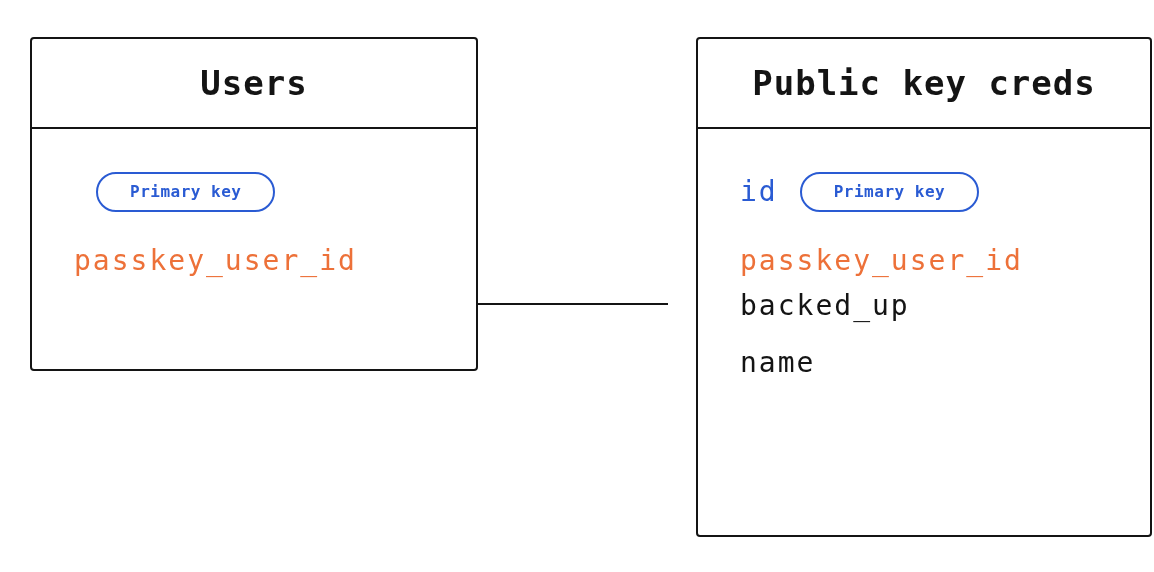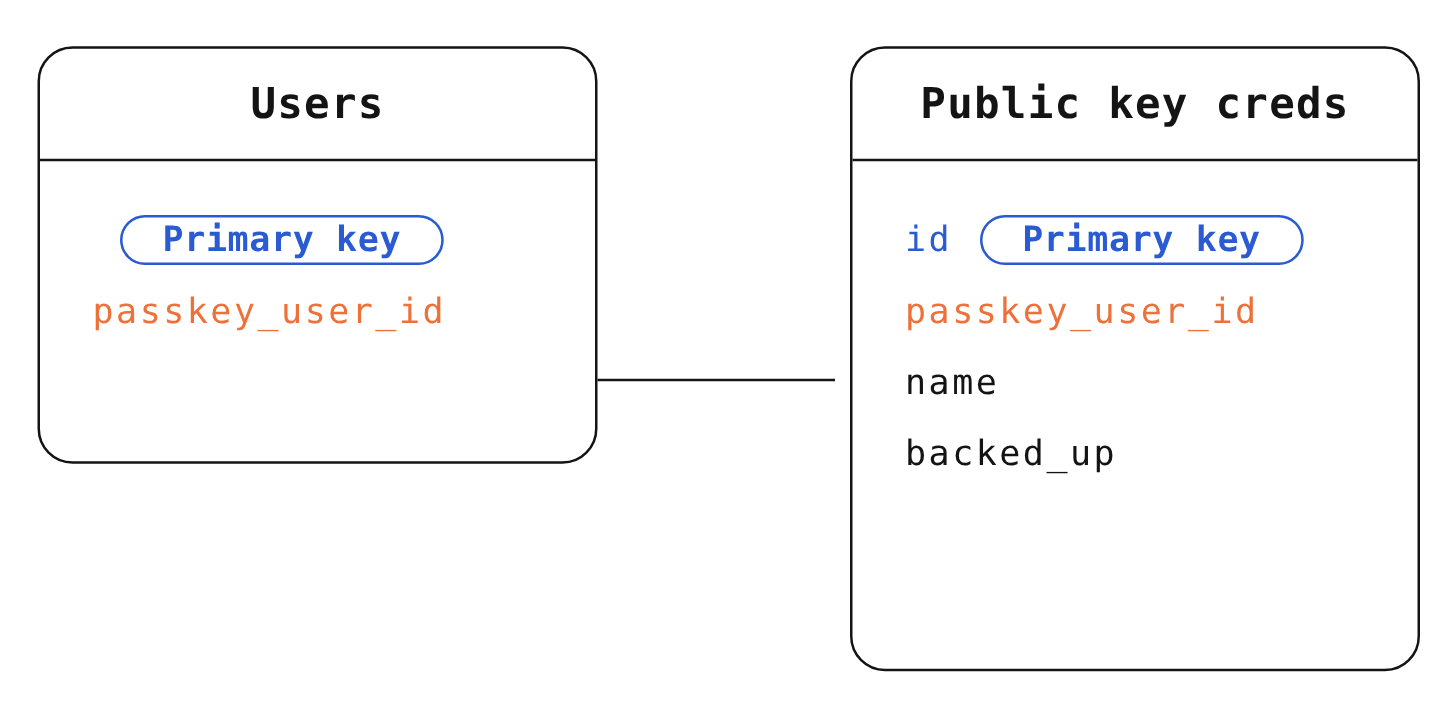--- a/index.html
+++ b/index.html
@@ -16,50 +16,50 @@
     overflow: hidden;
   }
   .canvas {
     position: relative;
     width: 1154px; height: 572px;
   }
   .table-card {
     position: absolute;
     background: var(--bg);
     border: 2px solid var(--ink);
-    border-radius: 28px;
+    border-radius: 4px;
   }
   .table-card.users   { left: 30px;  top: 37px; width: 448px; height: 334px; }
-  .table-card.pkcreds { left: 680px; top: 37px; width: 456px; height: 500px; }
+  .table-card.pkcreds { left: 696px; top: 37px; width: 456px; height: 500px; }
   .table-header {
     height: 90px;
     border-bottom: 2px solid var(--ink);
     display: flex; align-items: center; justify-content: center;
     font-size: 34px; font-weight: bold; letter-spacing: 1px;
     color: var(--ink);
   }
   .fields { padding-top: 34px; }
   .field {
     height: 57px;
     display: flex; align-items: center;
     padding-left: 42px;
     font-size: 28px; letter-spacing: 2px;
     color: var(--ink);
   }
   .field.key     { color: var(--blue); }
-  .field.foreign { color: var(--orange); }
+  .field.foreign { color: var(--orange); align-items: flex-end; }
   .badge {
     display: inline-flex; align-items: center; justify-content: center;
     margin-left: 22px;
     height: 40px;
     padding: 0 32px;
     border: 2px solid var(--blue);
     border-radius: 999px;
     color: var(--blue);
-    font-size: 28px; font-weight: bold; letter-spacing: 0.5px;
+    font-size: 16px; font-weight: bold; letter-spacing: 0.5px;
     white-space: nowrap;
   }
   .connector {
     position: absolute;
     left: 478px; top: 303px;
     width: 190px; height: 2px;
     background: var(--ink);
   }
 </style>
 </head>
@@ -85,21 +85,21 @@
     <header class="table-header">Public key creds</header>
     <div class="fields">
       <div class="field key">
         <span>id</span>
         <span class="badge">Primary key</span>
       </div>
       <div class="field foreign">
         <span>passkey_user_id</span>
       </div>
       <div class="field">
-        <span>name</span>
+        <span>backed_up</span>
       </div>
       <div class="field">
-        <span>backed_up</span>
+        <span>name</span>
       </div>
     </div>
   </section>
 
 </div>
 
 </body></html>

